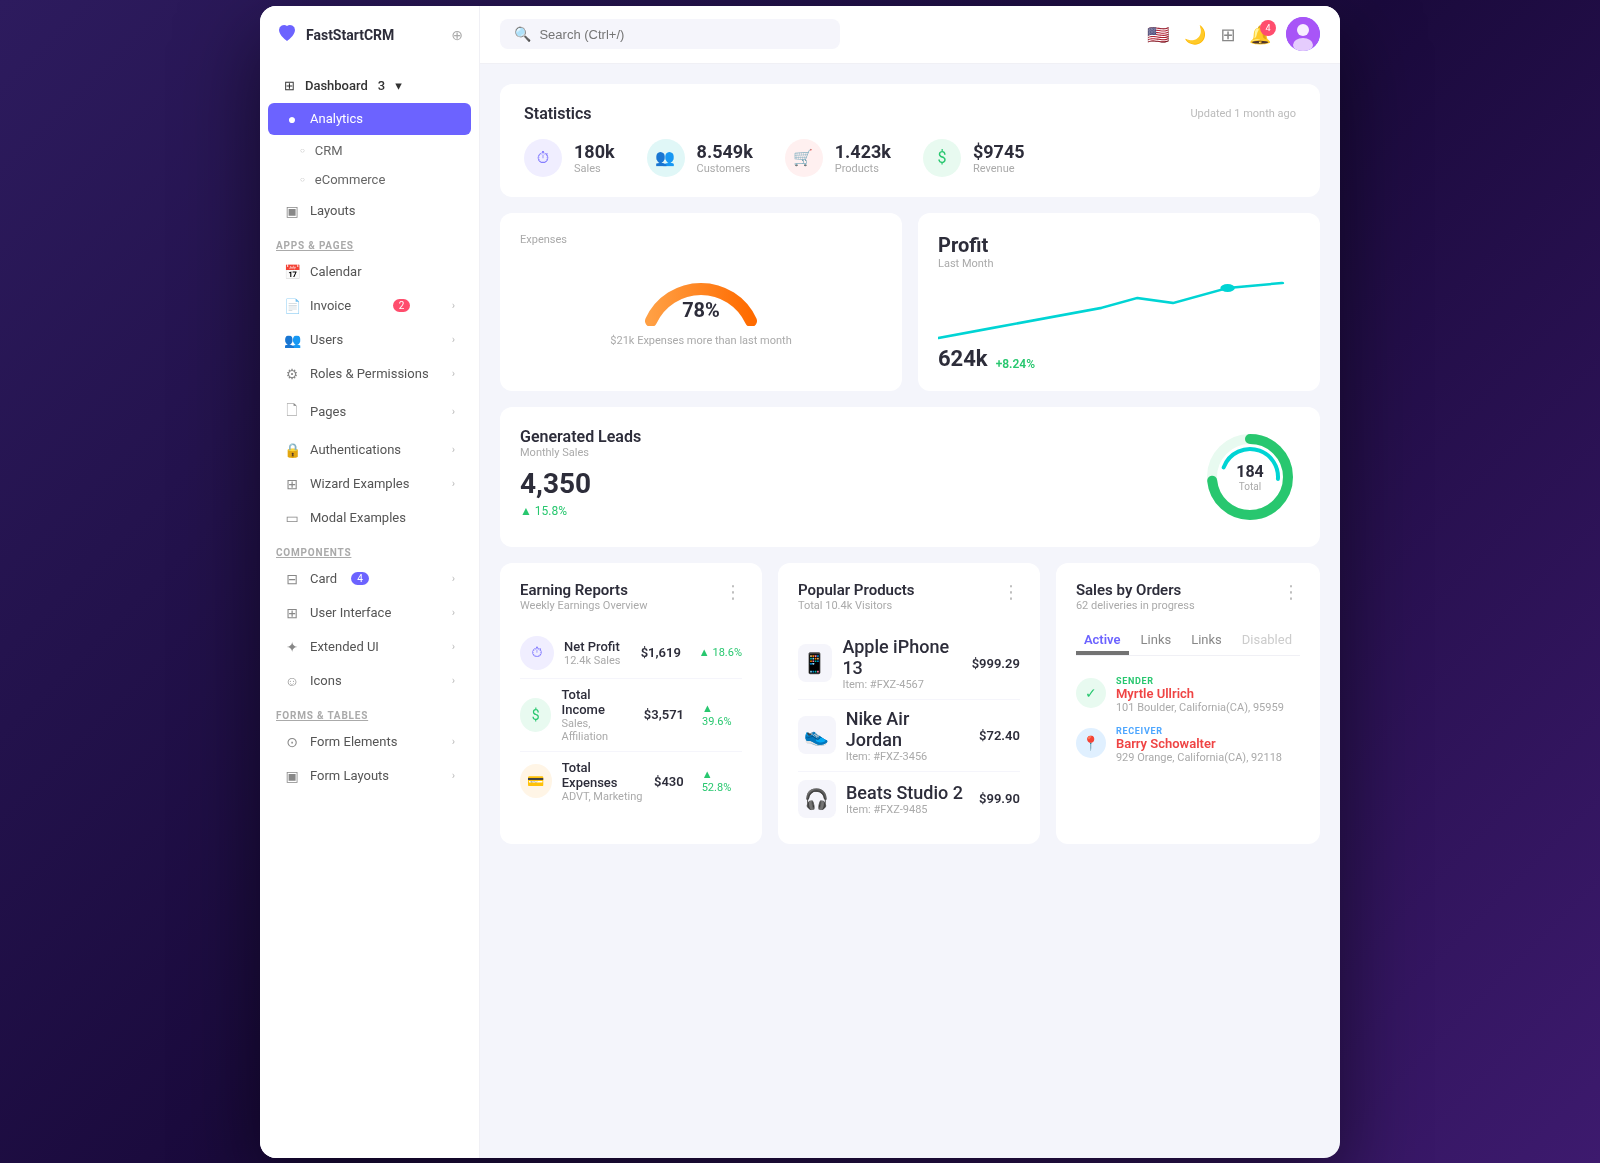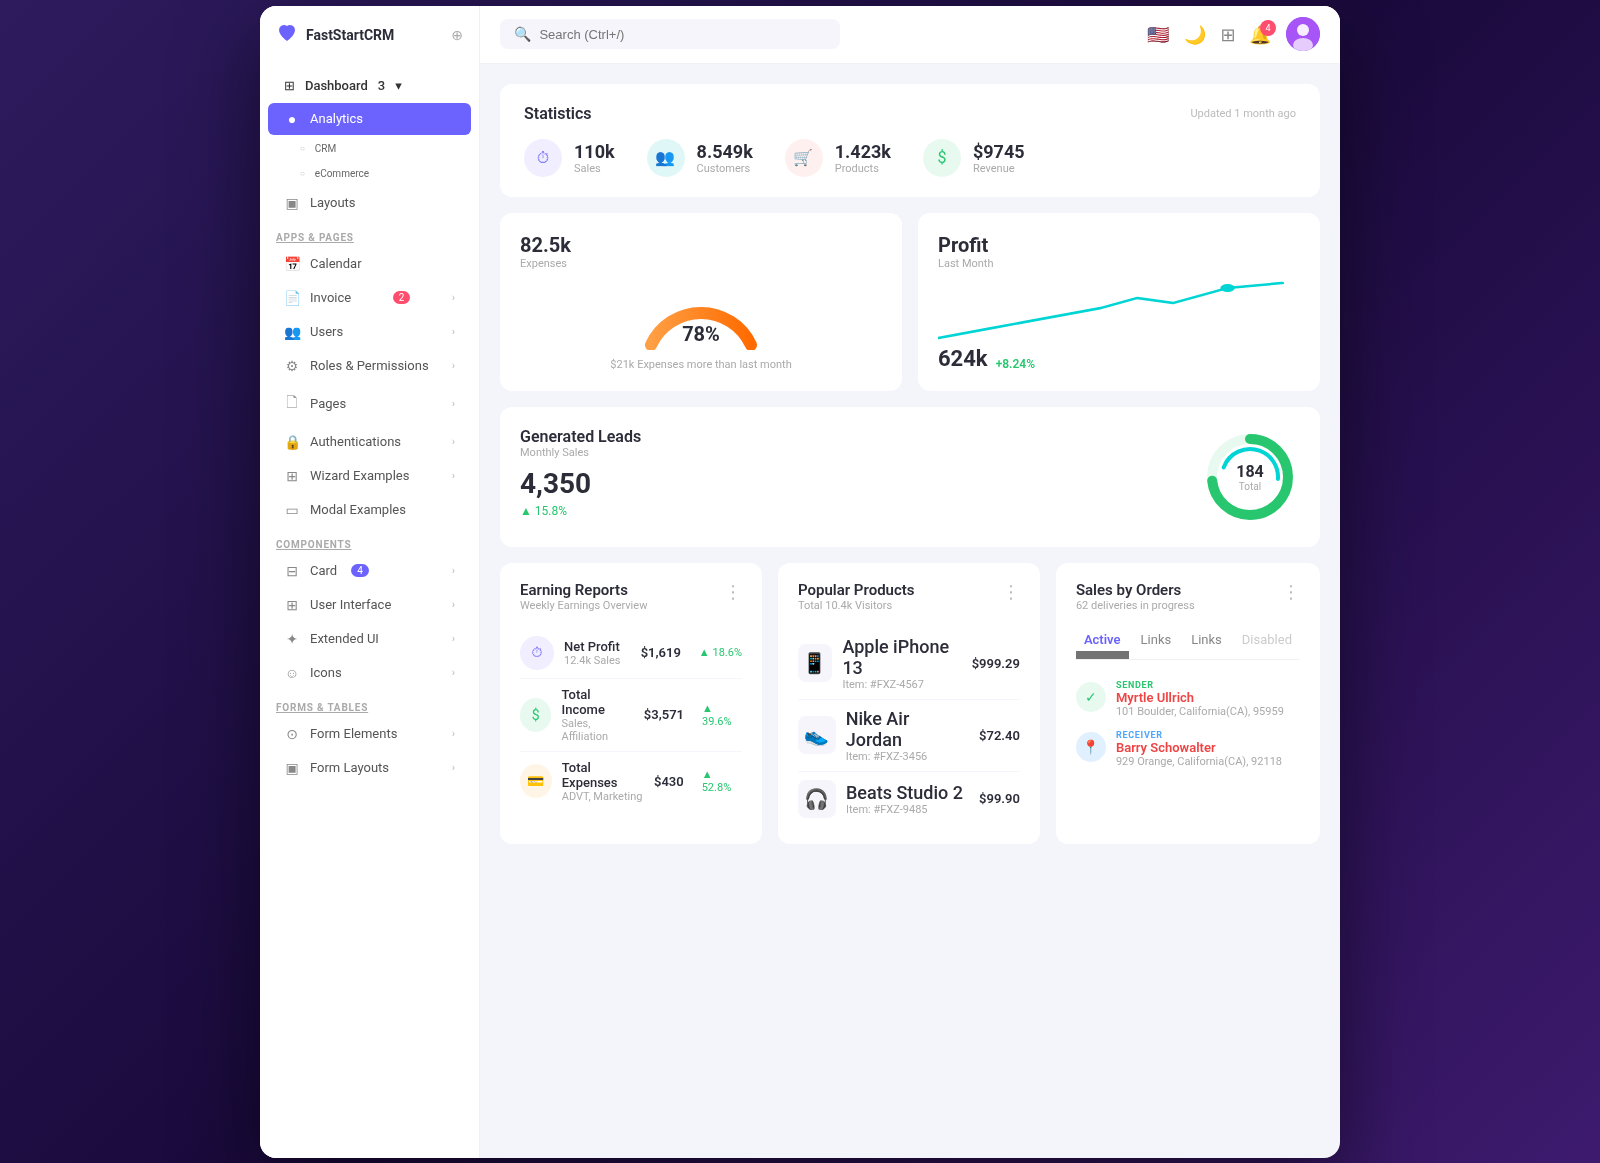--- a/index.html
+++ b/index.html
@@ -106,21 +106,21 @@
       font-size: 11px;
       color: #bbb;
     }
     .sidebar-sub-item {
       display: flex;
       align-items: center;
       gap: 10px;
       padding: 6px 16px 6px 32px;
       cursor: pointer;
       color: #666;
-      font-size: 10px;
+      font-size: 13px;
       border-radius: 6px;
       margin: 1px 8px;
     }
     .sidebar-sub-item::before {
       content: '○';
       font-size: 8px;
       color: #bbb;
     }
     .sidebar-parent {
       display: flex;
@@ -408,21 +408,21 @@
     }
     .orders-tab {
       font-size: 13px;
       color: #888;
       padding: 4px 8px;
       cursor: pointer;
       border-bottom: 2px solid transparent;
     }
     .orders-tab.active {
       color: #6c63ff;
-      border-bottom: 8px solid #737373;
+      border-bottom: 4px solid #737373;
       font-weight: 600;
     }
     .sender-block, .receiver-block {
       display: flex;
       align-items: flex-start;
       gap: 10px;
       padding: 6px 0;
     }
     .order-icon {
       width: 30px;
@@ -600,21 +600,21 @@
 
       <div class="stats-card">
         <div class="stats-header">
           <span class="stats-title">Statistics</span>
           <span class="stats-updated">Updated 1 month ago</span>
         </div>
         <div class="stats-items">
           <div class="stats-item">
             <div class="stats-item-icon purple">⏱</div>
             <div>
-              <div class="stats-item-value">110k</div>
+              <div class="stats-item-value">180k</div>
               <div class="stats-item-label">Sales</div>
             </div>
           </div>
           <div class="stats-item">
             <div class="stats-item-icon teal">👥</div>
             <div>
               <div class="stats-item-value">8.549k</div>
               <div class="stats-item-label">Customers</div>
             </div>
           </div>
@@ -631,21 +631,20 @@
               <div class="stats-item-value">$9745</div>
               <div class="stats-item-label">Revenue</div>
             </div>
           </div>
         </div>
       </div>
 
       <div class="metrics-row">
 
         <div class="metric-card">
-          <div class="metric-value">82.5k</div>
           <div class="metric-label">Expenses</div>
 
           <div class="gauge-container">
             <svg class="gauge-svg" width="120" height="70" viewBox="0 0 120 70">
               <path d="M10 65 A55 55 0 0 1 110 65" stroke="#f0f0f5" stroke-width="12" fill="none"></path>
               <path d="M10 65 A55 55 0 0 1 110 65" stroke="url(#gaugeGrad)" stroke-width="12" fill="none" stroke-dasharray="172.8" stroke-dashoffset="38" stroke-linecap="round"></path>
               <defs>
                 <linearGradient id="gaugeGrad" x1="0%" y1="0%" x2="100%" y2="0%">
                   <stop offset="0%" stop-color="#ff9f43"></stop>
                   <stop offset="100%" stop-color="#ff6b00"></stop>

